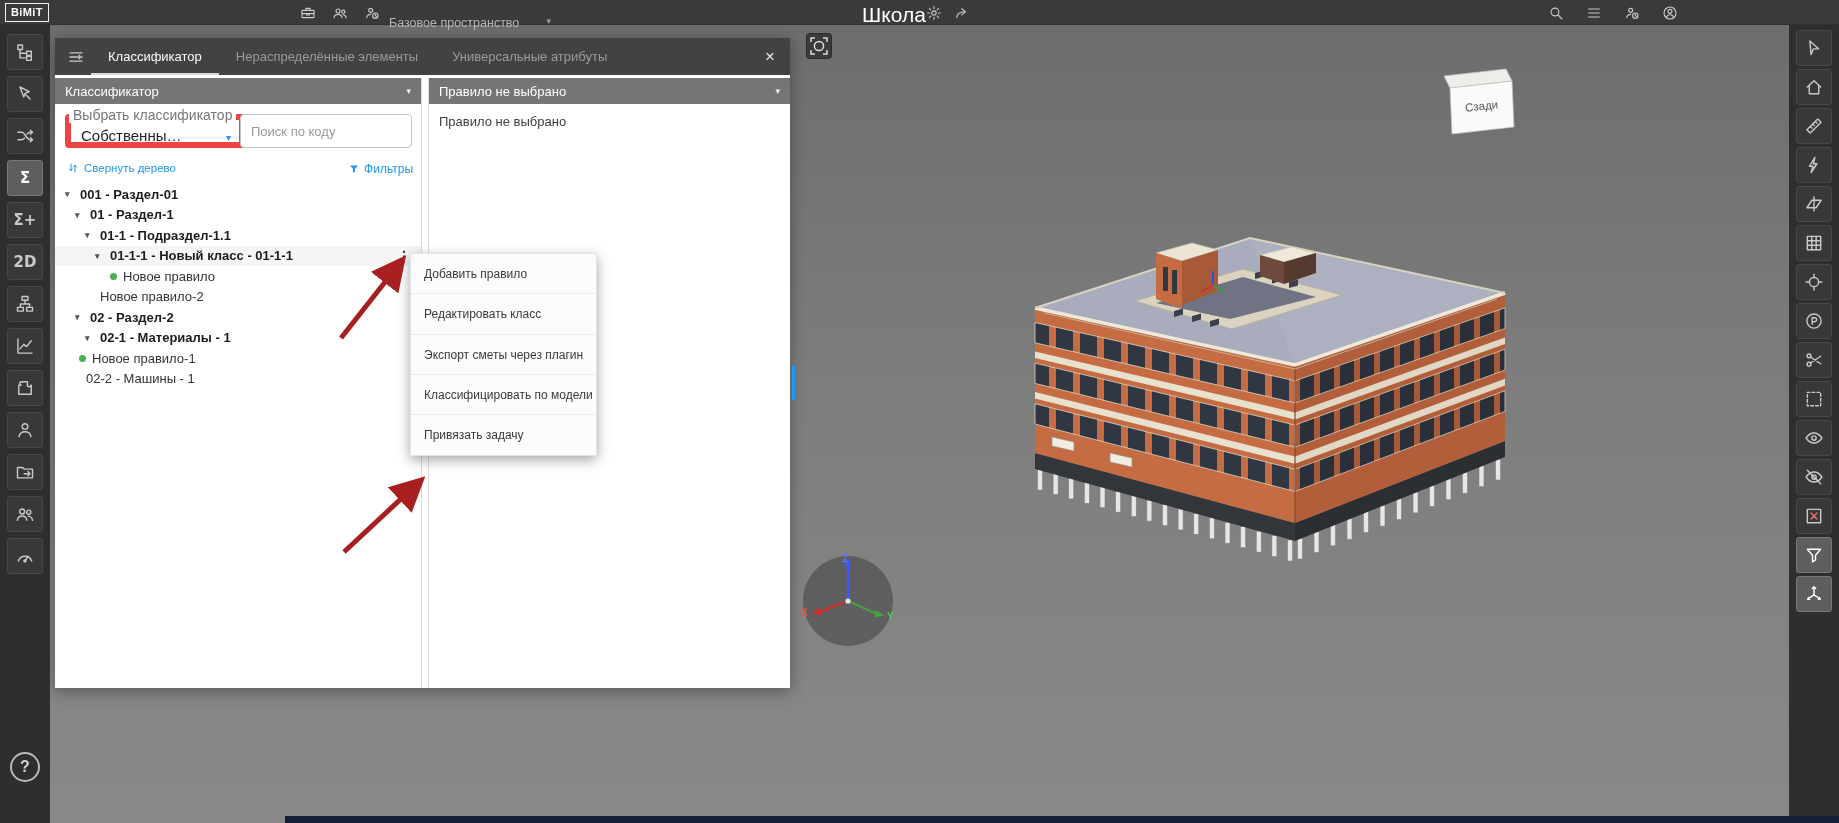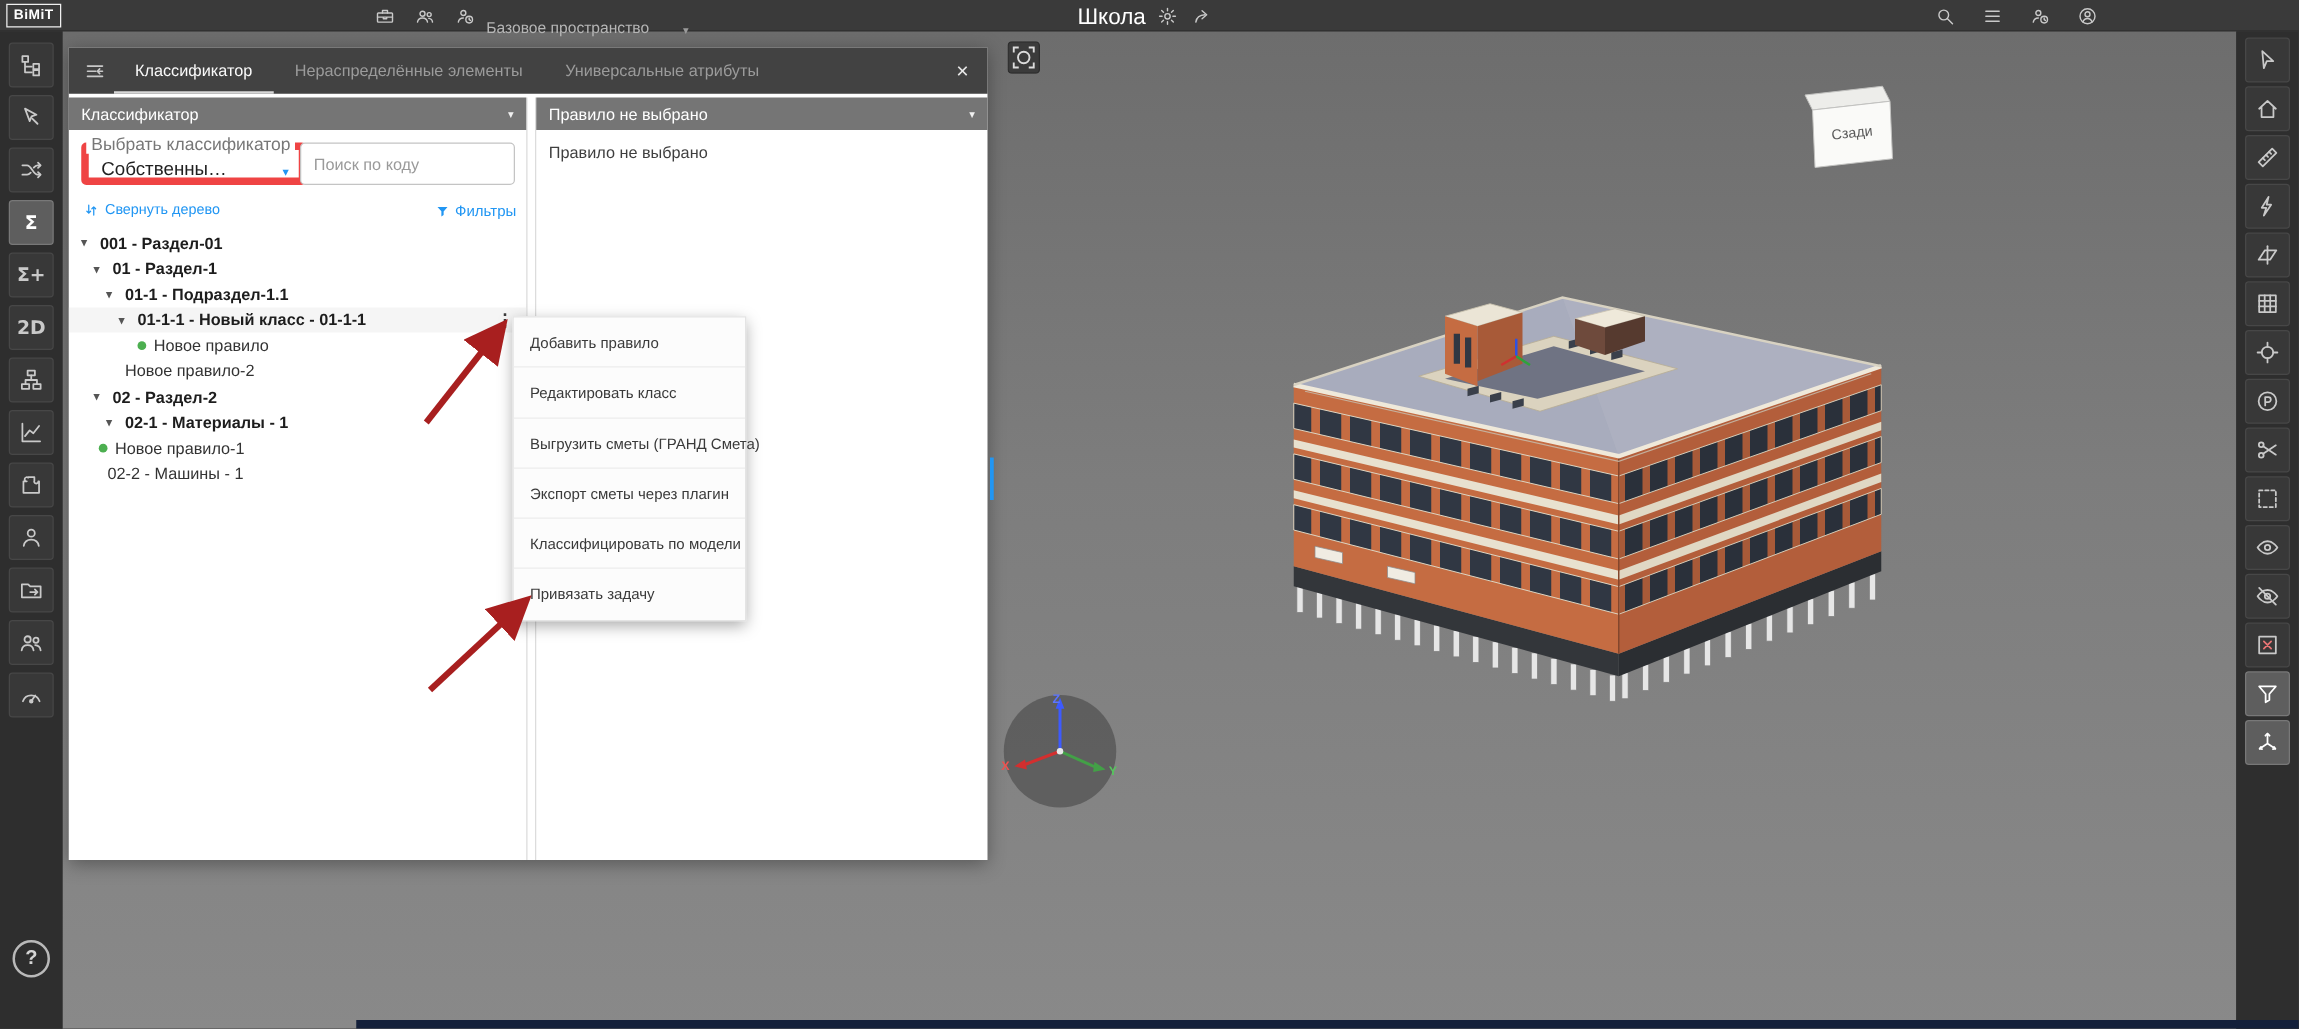--- a/index.html
+++ b/index.html
@@ -8,23 +8,23 @@
 
 
 #topbar{position:absolute;left:0;top:0;width:1839px;height:25px;background:#3a3a3a;border-bottom:1px solid #313131;z-index:40}
 #logo{position:absolute;left:5px;top:3px;height:19px;line-height:17px;border:1px solid #f0f0f0;color:#fff;font-size:11px;font-weight:bold;padding:0 5px;letter-spacing:.4px}
 .tb-group{position:absolute;top:0;height:25px;display:flex;align-items:center;gap:16px}
 #tb-left{left:300px}
 #title-icons{left:926px;gap:12px}
 #tb-right{left:1548px;gap:22px}
 .tb-icon{width:16px;height:16px;color:#c9c9c9;cursor:pointer}
 .tb-icon svg{width:16px;height:16px}
-#workspace{position:absolute;left:389px;top:4px;width:162px;height:25px;display:flex;align-items:flex-end;color:#b5b5b5;font-size:12.5px;cursor:pointer}
+#workspace{position:absolute;left:389px;top:16px;width:162px;height:25px;display:flex;align-items:flex-start;color:#b5b5b5;font-size:12.5px;cursor:pointer}
 #workspace .chev{margin-left:auto;font-size:9px;color:#9a9a9a}
-#proj-title{position:absolute;left:862px;top:3px;color:#fff;font-size:18px}
+#proj-title{position:absolute;left:862px;top:3px;color:#fff;font-size:21px}
 
 
 #left-toolbar{position:absolute;left:0;top:25px;width:50px;height:798px;background:#2e2e2e;z-index:30}
 #right-toolbar{position:absolute;left:1789px;top:25px;width:50px;height:798px;background:#2e2e2e;z-index:30}
 .tool-btn{position:absolute;left:7px;width:36px;height:36px;background:#383838;border:1px solid #474747;border-radius:3px;color:#c9c9c9;display:flex;align-items:center;justify-content:center;cursor:pointer}
 .tool-btn svg{width:20px;height:20px}
 .tool-btn.active{background:#5e5e5e;border-color:#787878;color:#fff}
 .tool-btn .glyph{font-size:15px;font-weight:bold;font-family:"DejaVu Sans",sans-serif}
 #help-btn{position:absolute;left:10px;top:727px;width:30px;height:30px;border:2px solid #b9b9b9;border-radius:50%;color:#d5d5d5;font-size:16px;font-weight:bold;display:flex;align-items:center;justify-content:center;cursor:pointer}
 
@@ -530,21 +530,20 @@
     </div>
     <div id="rule-empty">Правило не выбрано</div>
   </div>
 </div>
 
 <div id="scroll-thumb"></div>
 
 <div id="context-menu">
     <div class="menu-item">Добавить правило</div>
     <div class="menu-item">Редактировать класс</div>
-    <div class="menu-item">Выгрузить сметы (ГРАНД Смета)</div>
     <div class="menu-item">Экспорт сметы через плагин</div>
     <div class="menu-item">Классифицировать по модели</div>
     <div class="menu-item">Привязать задачу</div>
   </div>
 
 <svg id="annotations" width="1839" height="823">
   <defs>
     <marker id="ah" markerWidth="7" markerHeight="7" refX="5" refY="3.5" orient="auto">
       <polygon points="0 0, 7 3.5, 0 7" fill="#a81f1f"></polygon>
     </marker>

